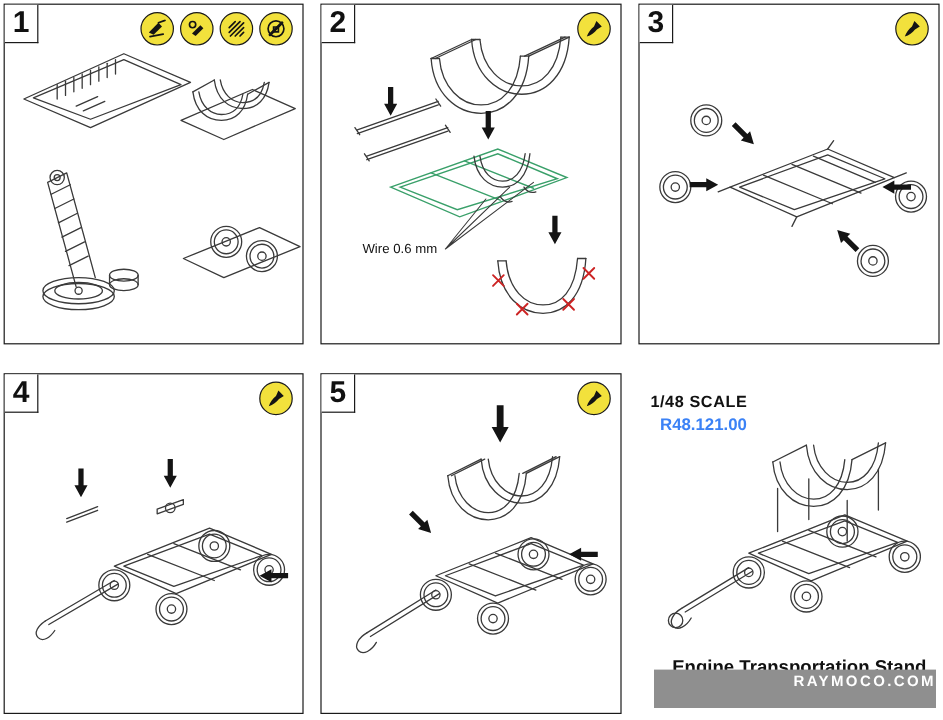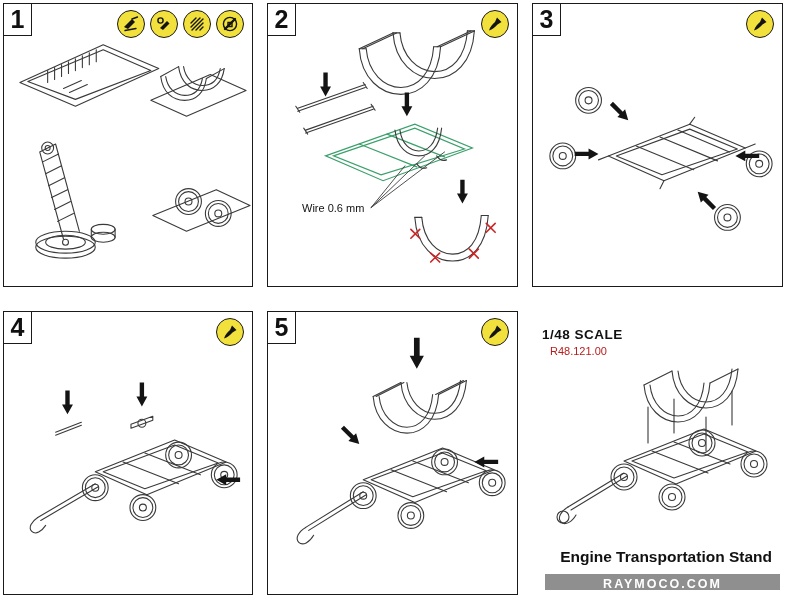--- a/index.html
+++ b/index.html
@@ -17,28 +17,28 @@
                border:1.4px solid #1a1a1a;display:flex;align-items:center;justify-content:center;box-sizing:border-box;}
   .ln{stroke:#3a3a3a;fill:none;stroke-width:1.1;stroke-linecap:round;stroke-linejoin:round;}
   .arr{fill:#141414;stroke:none;}
   .grn{stroke:#3aa06a;fill:none;stroke-width:1.2;stroke-linecap:round;}
   .red{stroke:#cc2323;fill:none;stroke-width:1.6;stroke-linecap:round;}
   .ic{stroke:#141414;fill:none;stroke-width:1.4;stroke-linecap:round;}
   .icf{fill:#141414;stroke:none;}
   .wire-note{position:absolute;left:34px;top:198px;width:90px;
              font-size:11px;font-weight:normal;color:#111;}
   .scale-label{position:absolute;left:10px;top:16px;font-size:13.5px;font-weight:bold;letter-spacing:.5px;text-align:center;}
-  .product-code{position:absolute;left:18px;top:34px;font-size:11px;font-weight:normal;color:#b91c1c;}
+  .product-code{position:absolute;left:18px;top:34px;font-size:14px;font-weight:bold;color:#3b82f6;}
   .brand-logo{position:absolute;right:4px;top:10px;background:#e8641c;color:#fff;
               font-weight:bold;font-style:italic;font-size:16px;letter-spacing:1.5px;
               padding:3px 10px;border-radius:3px;}
   .product-title{position:absolute;right:11px;bottom:31px;font-size:15.5px;font-weight:bold;text-align:center;}
-  .website-bar{position:absolute;left:13px;right:3px;bottom:7px;height:16px;background:#8f8f8f;
+  .website-bar{position:absolute;left:13px;right:3px;bottom:7px;height:32px;background:#8f8f8f;
                color:#fff;font-size:12.5px;font-weight:bold;letter-spacing:2px;
-               text-align:center;line-height:20px;}
+               text-align:right;line-height:20px;}
 </style>
 </head>
 <body>
 
 <svg width="0" height="0" style="position:absolute" aria-hidden="true">
   <defs>
     <g id="wheel">
       <circle r="13" cx="0" cy="0"></circle>
       <circle r="10" cx="0" cy="0"></circle>
       <circle r="3.5" cx="0" cy="0"></circle>

